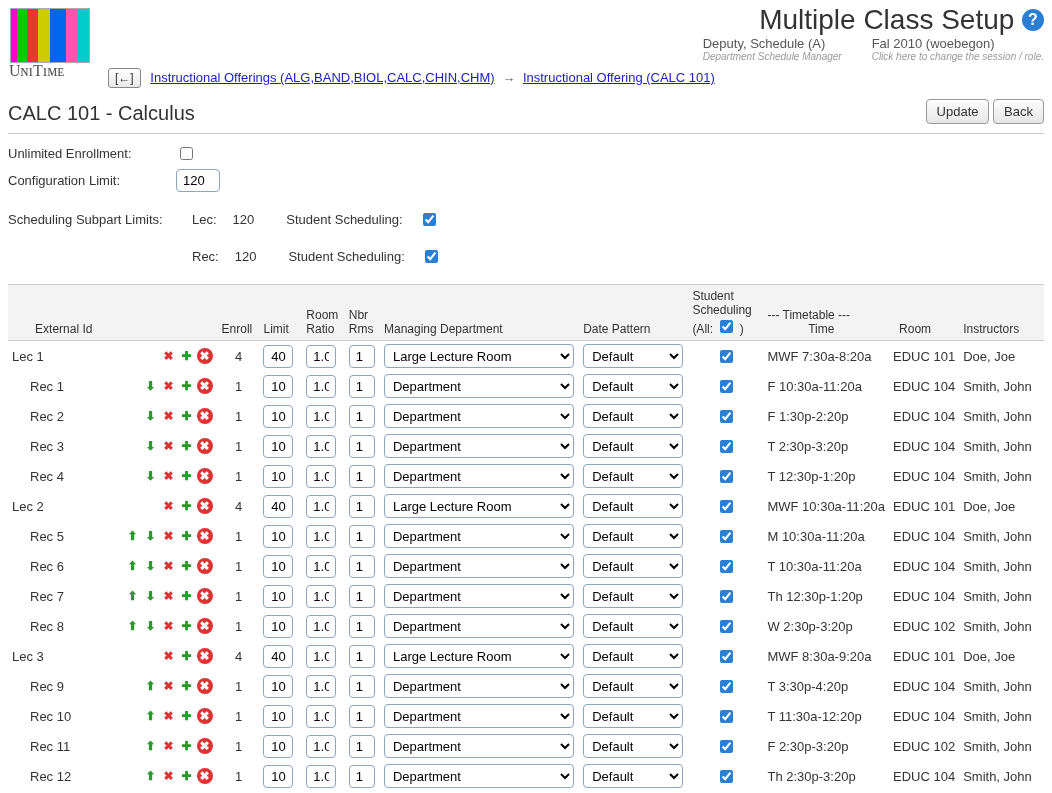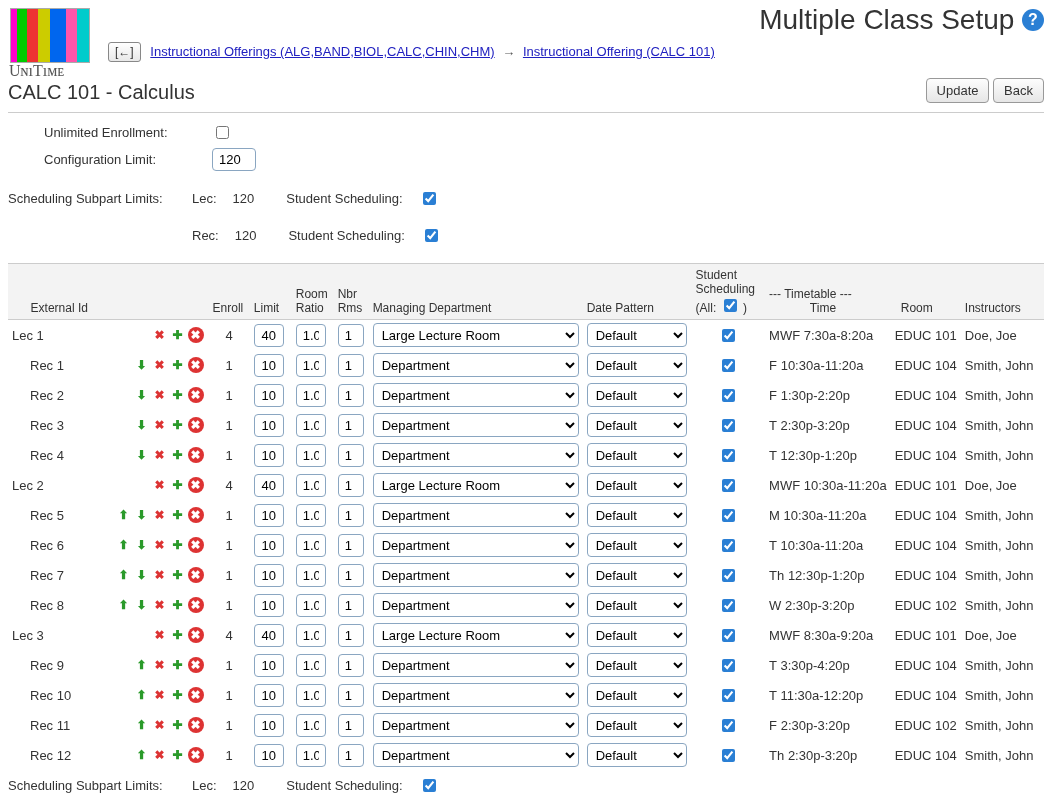--- a/index.html
+++ b/index.html
@@ -43,21 +43,21 @@
   .arrow-sep{ color:#555; margin:0 4px; }
   .section-title { font-size:20px; margin:14px 0 8px 0; }
   hr.sep { border:none; border-top:1px solid #ccc; margin:2px 0 10px 0; }
   .btnrow { float:right; margin-top:-34px; }
   .btn {
     display:inline-block; background:linear-gradient(#fdfdfd,#e6e6e6);
     border:1px solid #999; border-radius:4px; padding:4px 10px; font-size:13px;
     cursor:pointer;
   }
   .form-row { display:flex; align-items:center; margin:6px 0; }
-  .form-row .lbl { width:168px;margin-left:36px; }
+  .form-row .lbl { width:168px; }
   input.txt {
     border:1px solid #8aa6c1; border-radius:4px; padding:3px 6px;
     background:#fff; font-size:13px;
   }
   input.txt.narrow { width:44px; }
   input.txt.vnarrow { width:30px; text-align:center; }
   input.txt.tiny { width:26px; }
   .cb { accent-color:#2a7fd4; }
   
   table.grid { width:100%; border-collapse:collapse; }
@@ -77,38 +77,48 @@
     margin:0 1px; vertical-align:middle;
   }
   .act.del { background:#d33; color:#fff; }
   .act.add { color:#2a9a2a; }
   .act.rem { color:#d33; }
   .act.up, .act.dn { color:#2a9a2a; }
   select.sel {
     border:1px solid #8aa6c1; border-radius:4px; padding:2px 4px;
     font-size:13px; background:#fff; height:24px;
   }
-  select.sel.mgr { width:206px; }
+  select.sel.mgr { width:190px; }
   select.sel.dp  { width:100px; }
   .ssched-col { text-align:center; }
   .subparts-line { display:flex; gap:16px; align-items:center; margin:18px 0; }
   .subparts-line .lbl2 { width:168px; }
 </style>
 </head>
 <body>
 
 <div class="top">
   <div class="logo-cell">
     <div class="logo"></div>
   </div>
   <div class="titleblock">
     <div class="titlebar">
       <div>
         <span class="page-title">Multiple Class Setup</span>
         <span class="help-icon">?</span>
+      </div>
+    </div>
+    <div class="session-box">
+      <div>
+        <div>Deputy, Schedule (A)</div>
+        <div class="sub">Department Schedule Manager</div>
+      </div>
+      <div>
+        <div>Fal 2010 (woebegon)</div>
+        <div class="sub">Click here to change the session / role.</div>
       </div>
     </div>
     <div class="breadcrumb">
       <span class="back-btn">[←]</span>
       <a>Instructional Offerings (ALG,BAND,BIOL,CALC,CHIN,CHM)</a>
       <span class="arrow-sep">→</span>
       <a>Instructional Offering (CALC 101)</a>
     </div>
   </div>
 </div>

